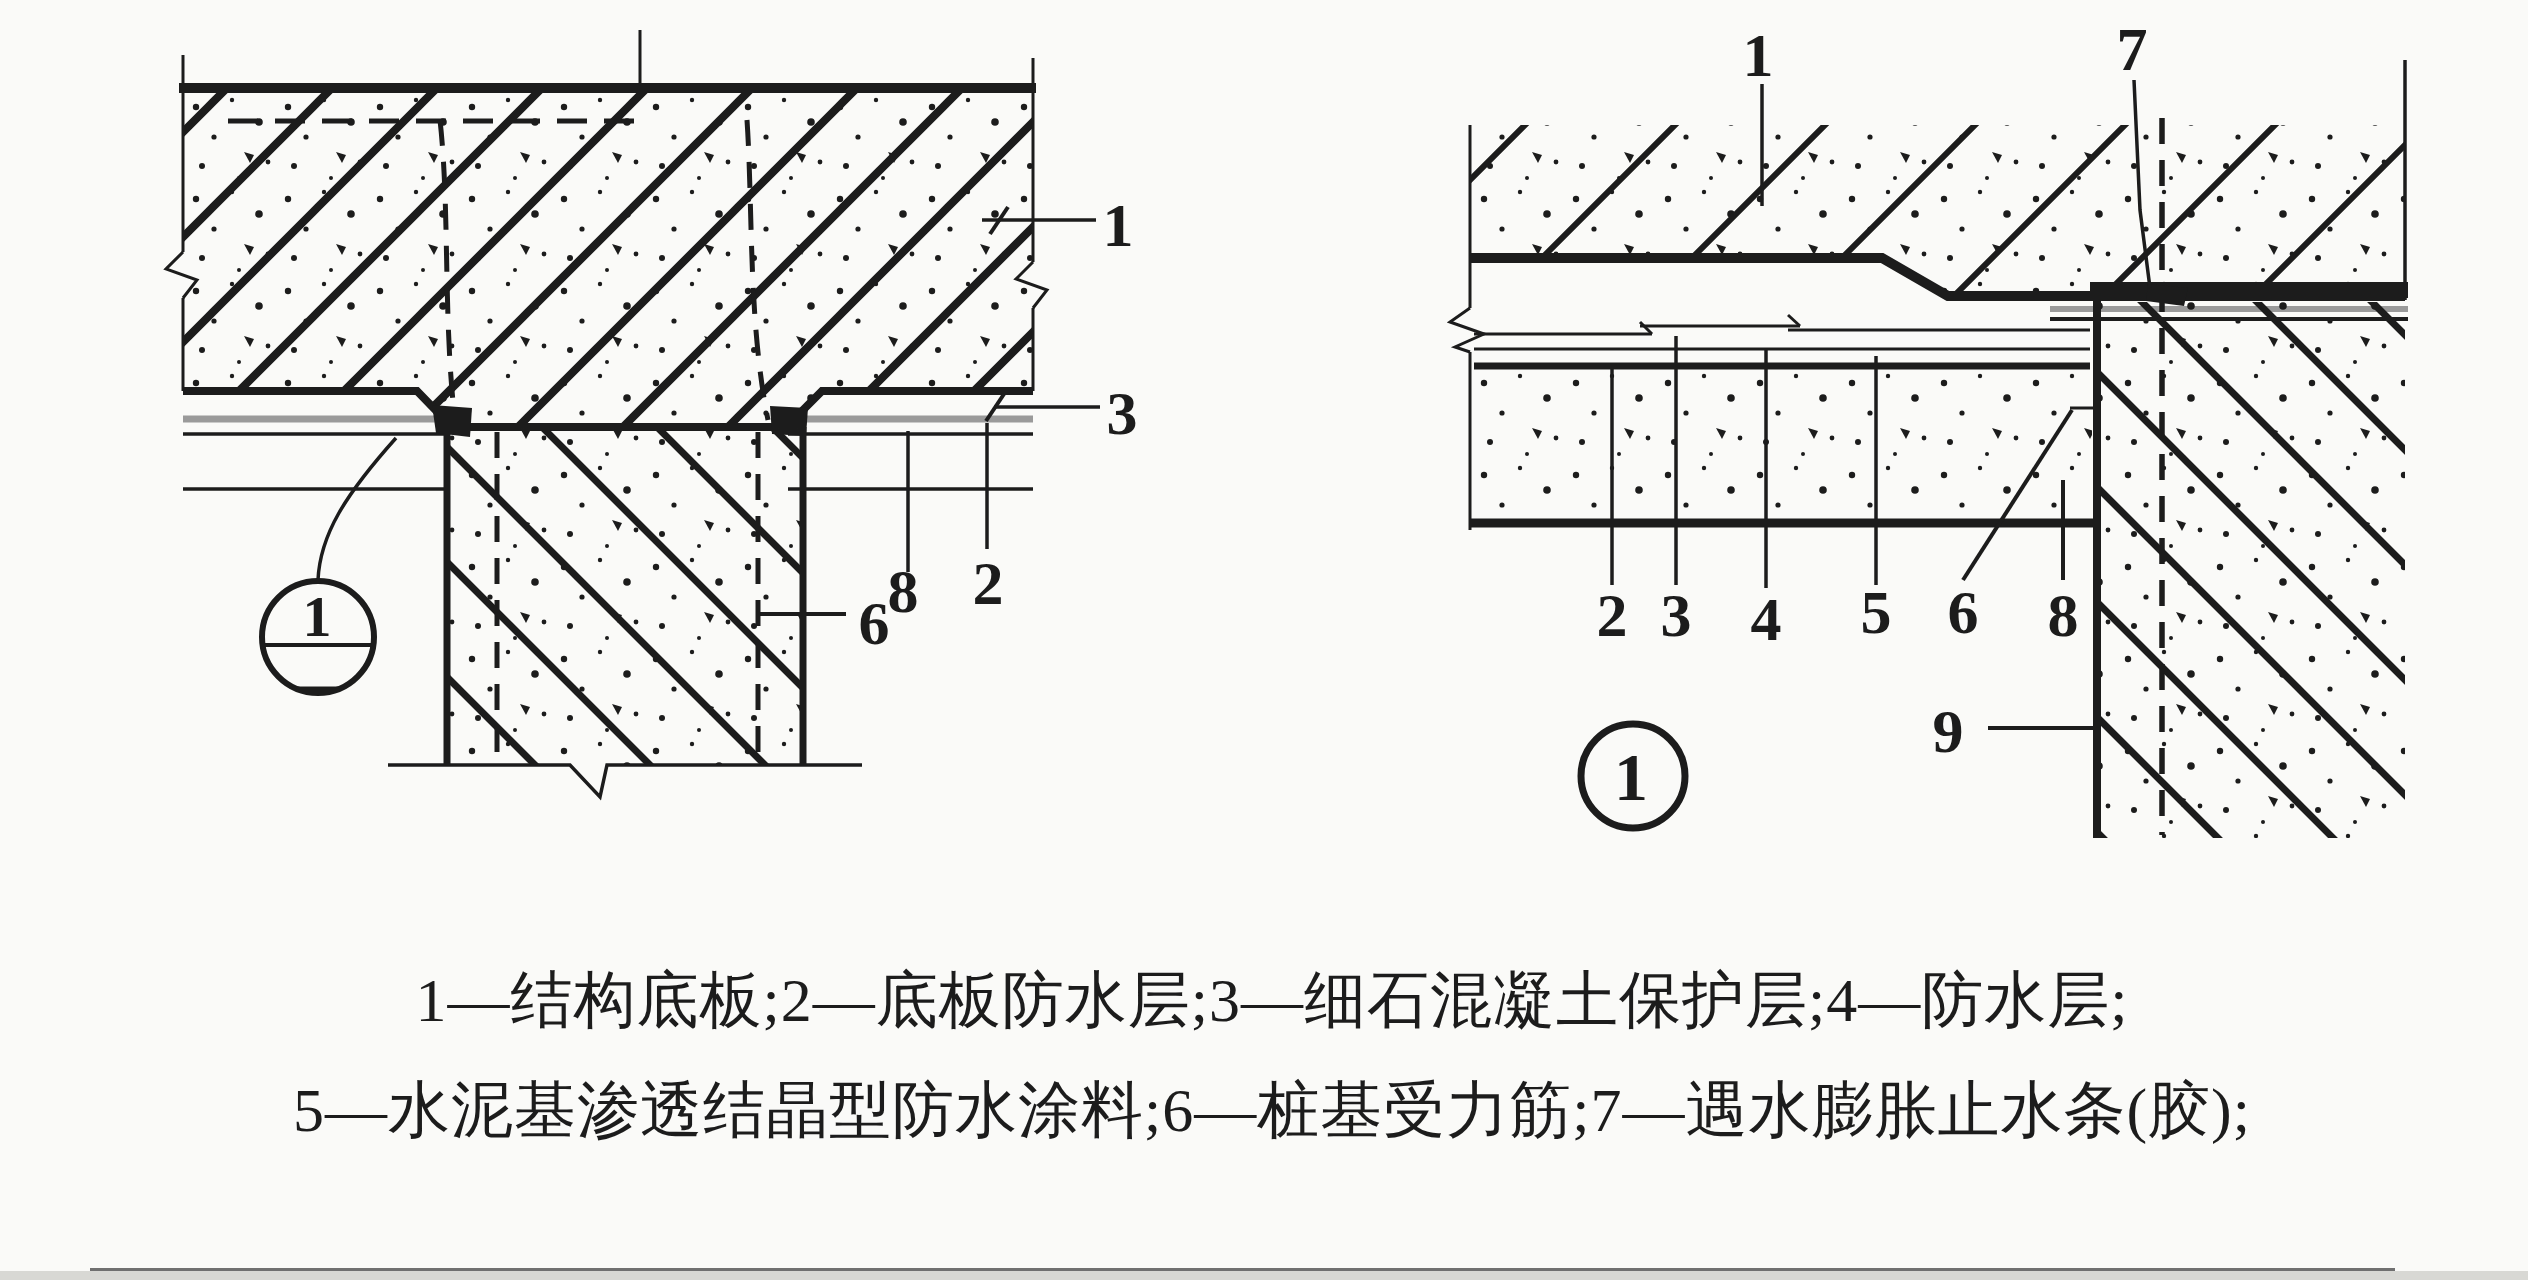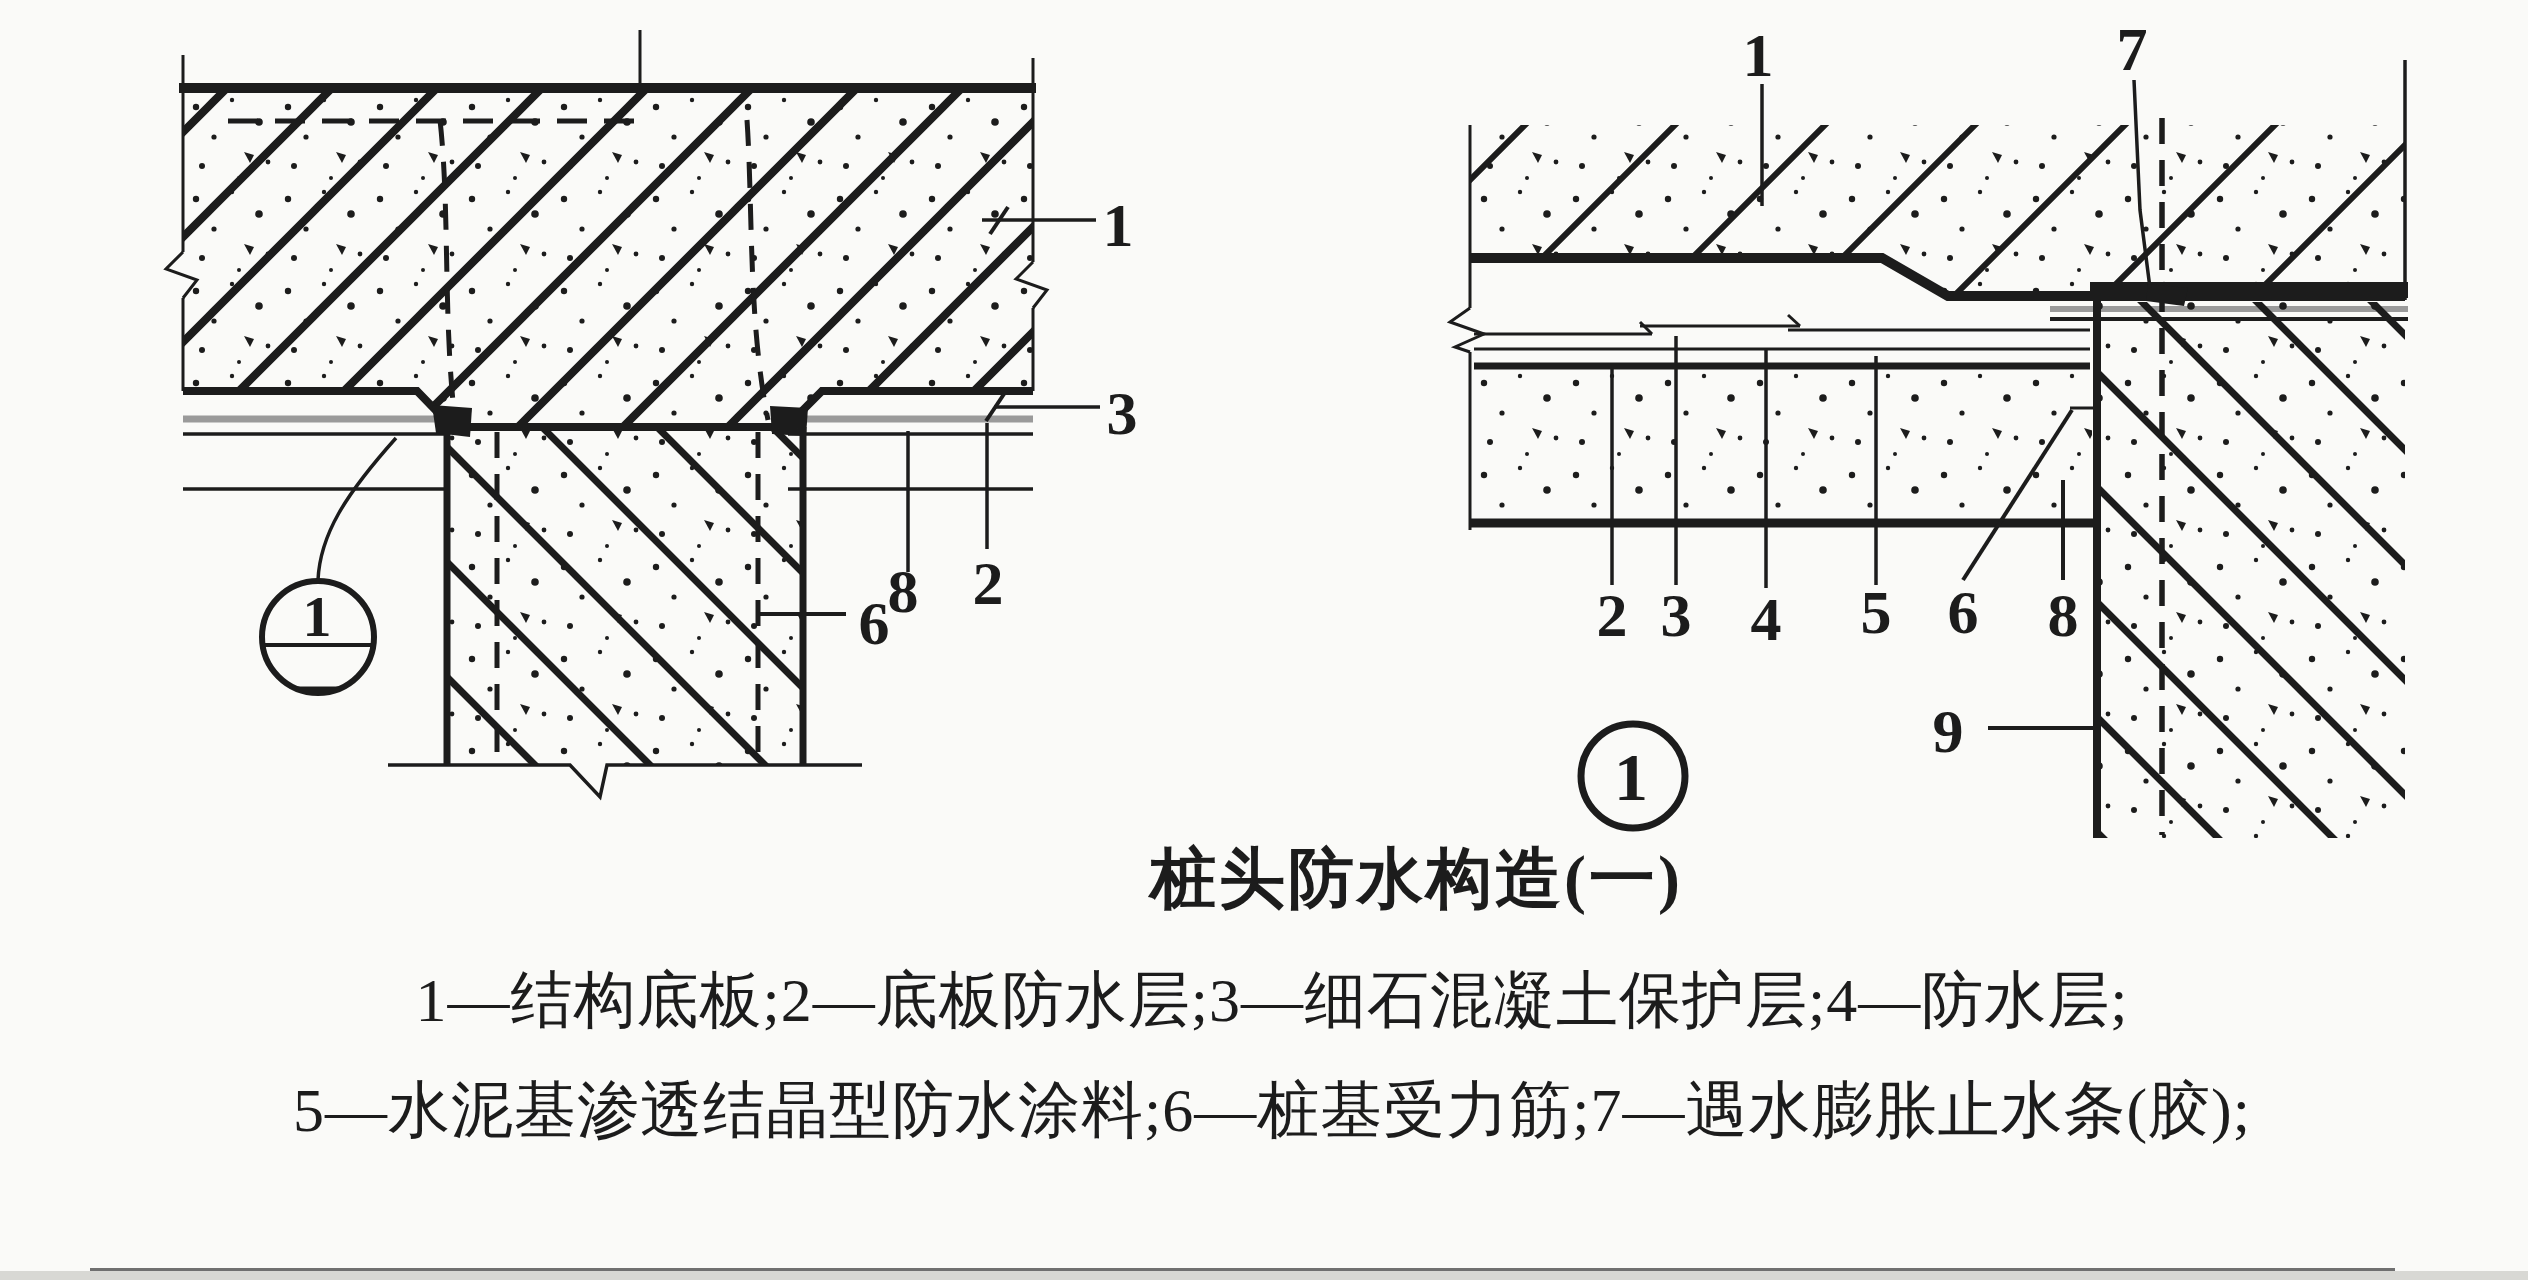--- a/index.html
+++ b/index.html
@@ -193,19 +193,18 @@
         <text x="1948" y="752" font-size="62" text-anchor="middle">9</text>
       </g>
 
       <g>
         <circle cx="1633" cy="776" r="52" fill="#fafaf8" stroke="#1c1c1c" stroke-width="7"></circle>
         <text x="1631" y="800" font-size="68" text-anchor="middle">1</text>
       </g>
     </g>
   </svg>
 
-  <div class="fig-title">桩头防水构造(一)</div>
   <div class="legend-line legend-1">1—结构底板;2—底板防水层;3—细石混凝土保护层;4—防水层;</div>
   <div class="legend-line legend-2">5—水泥基渗透结晶型防水涂料;6—桩基受力筋;7—遇水膨胀止水条(胶);</div>
 
   <div class="footer-line" style="background: rgb(112, 112, 112);"></div>
   <div class="footer-bar" style="background: rgb(216, 216, 212);"></div>
 </div>
 
 </body></html>

